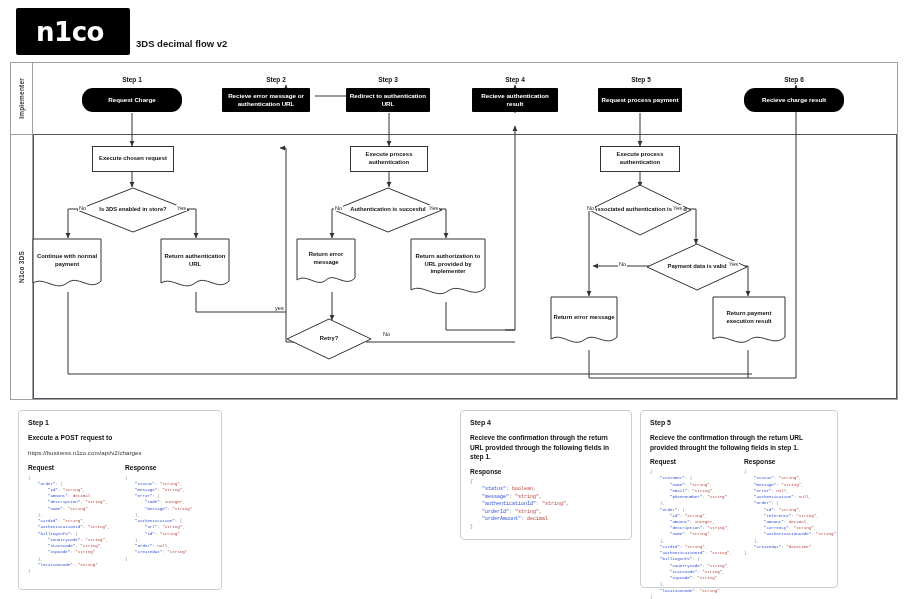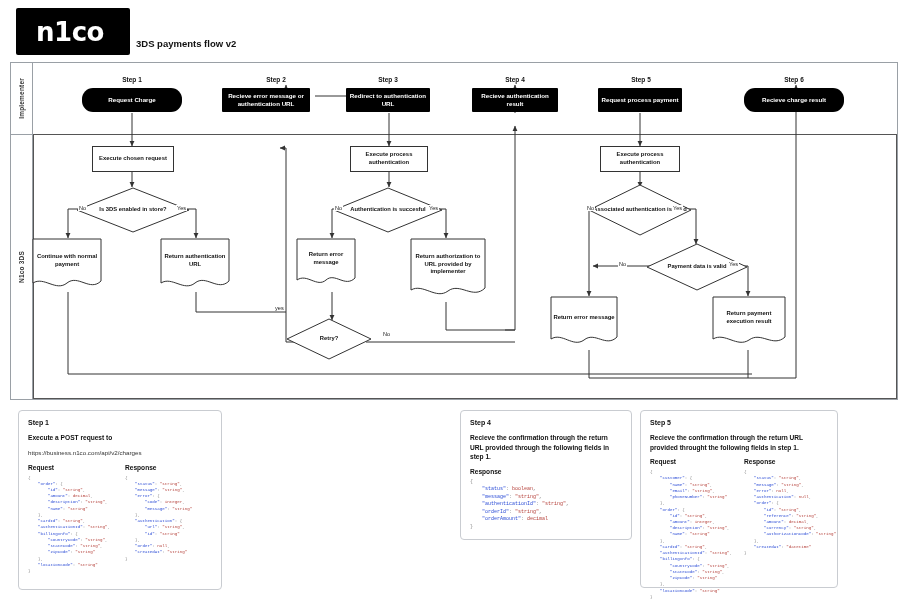--- a/index.html
+++ b/index.html
@@ -56,21 +56,21 @@
   .cols{display:flex;gap:10px;}
   .cols>div{flex:1;min-width:0;}
 </style>
 </head>
 <body>
 
 <div id="header">
   <div id="logo-box">
     <div id="logo-text">n1co</div>
   </div>
-  <div id="doc-title">3DS payments flow v2</div>
+  <div id="doc-title">3DS decimal flow v2</div>
 </div>
 
 <div id="pool">
   <div class="lane-hdr" id="lane-a">
     <span>Implementer</span>
   </div>
   <div class="lane-hdr" id="lane-b">
     <span>N1co 3DS</span>
   </div>
   <div id="lane-div"></div>

